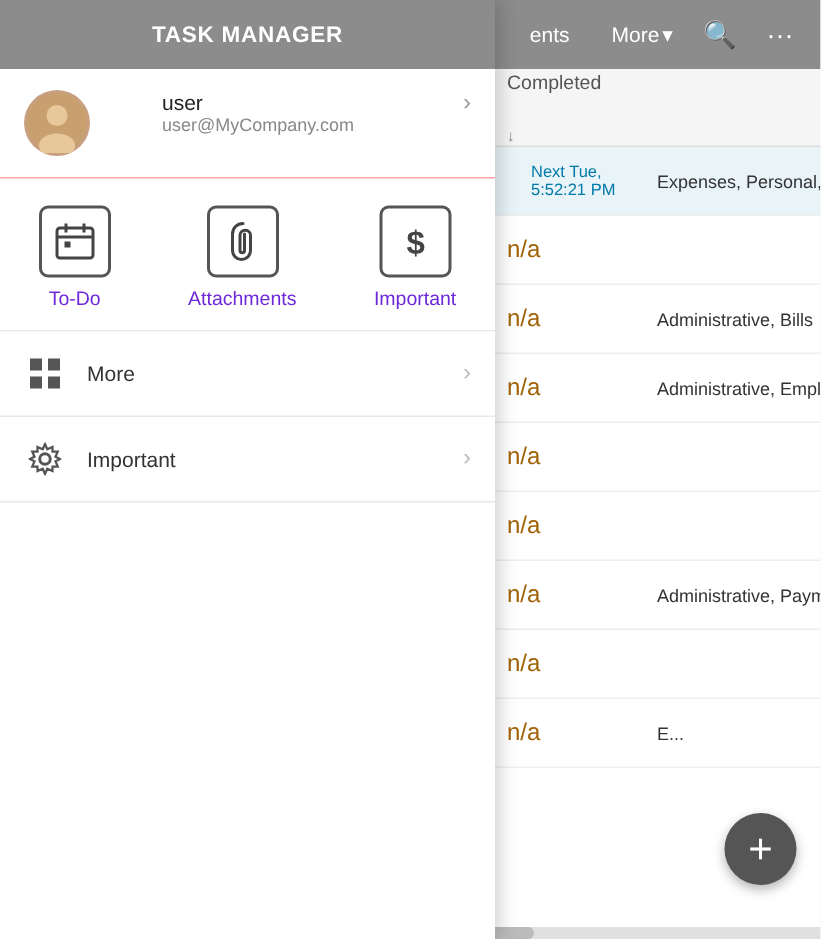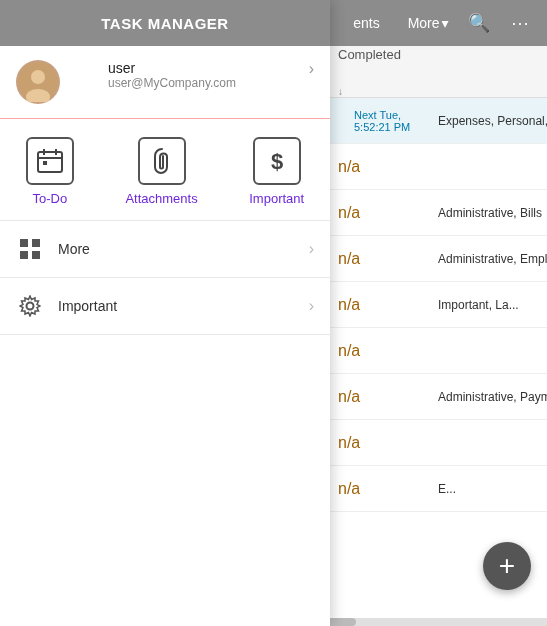--- a/index.html
+++ b/index.html
@@ -335,21 +335,20 @@
     <div class="table-row">
       <div class="td-cell completed">n/a</div>
       <div class="td-cell tags">Administrative, Bills</div>
     </div>
     <div class="table-row">
       <div class="td-cell completed">n/a</div>
       <div class="td-cell tags">Administrative, Employees</div>
     </div>
     <div class="table-row">
       <div class="td-cell completed">n/a</div>
-      <div class="td-cell tags">Important, La...</div>
     </div>
     <div class="table-row">
       <div class="td-cell completed">n/a</div>
     </div>
     <div class="table-row">
       <div class="td-cell completed">n/a</div>
       <div class="td-cell tags">Administrative, Payments</div>
     </div>
     <div class="table-row">
       <div class="td-cell completed">n/a</div>

